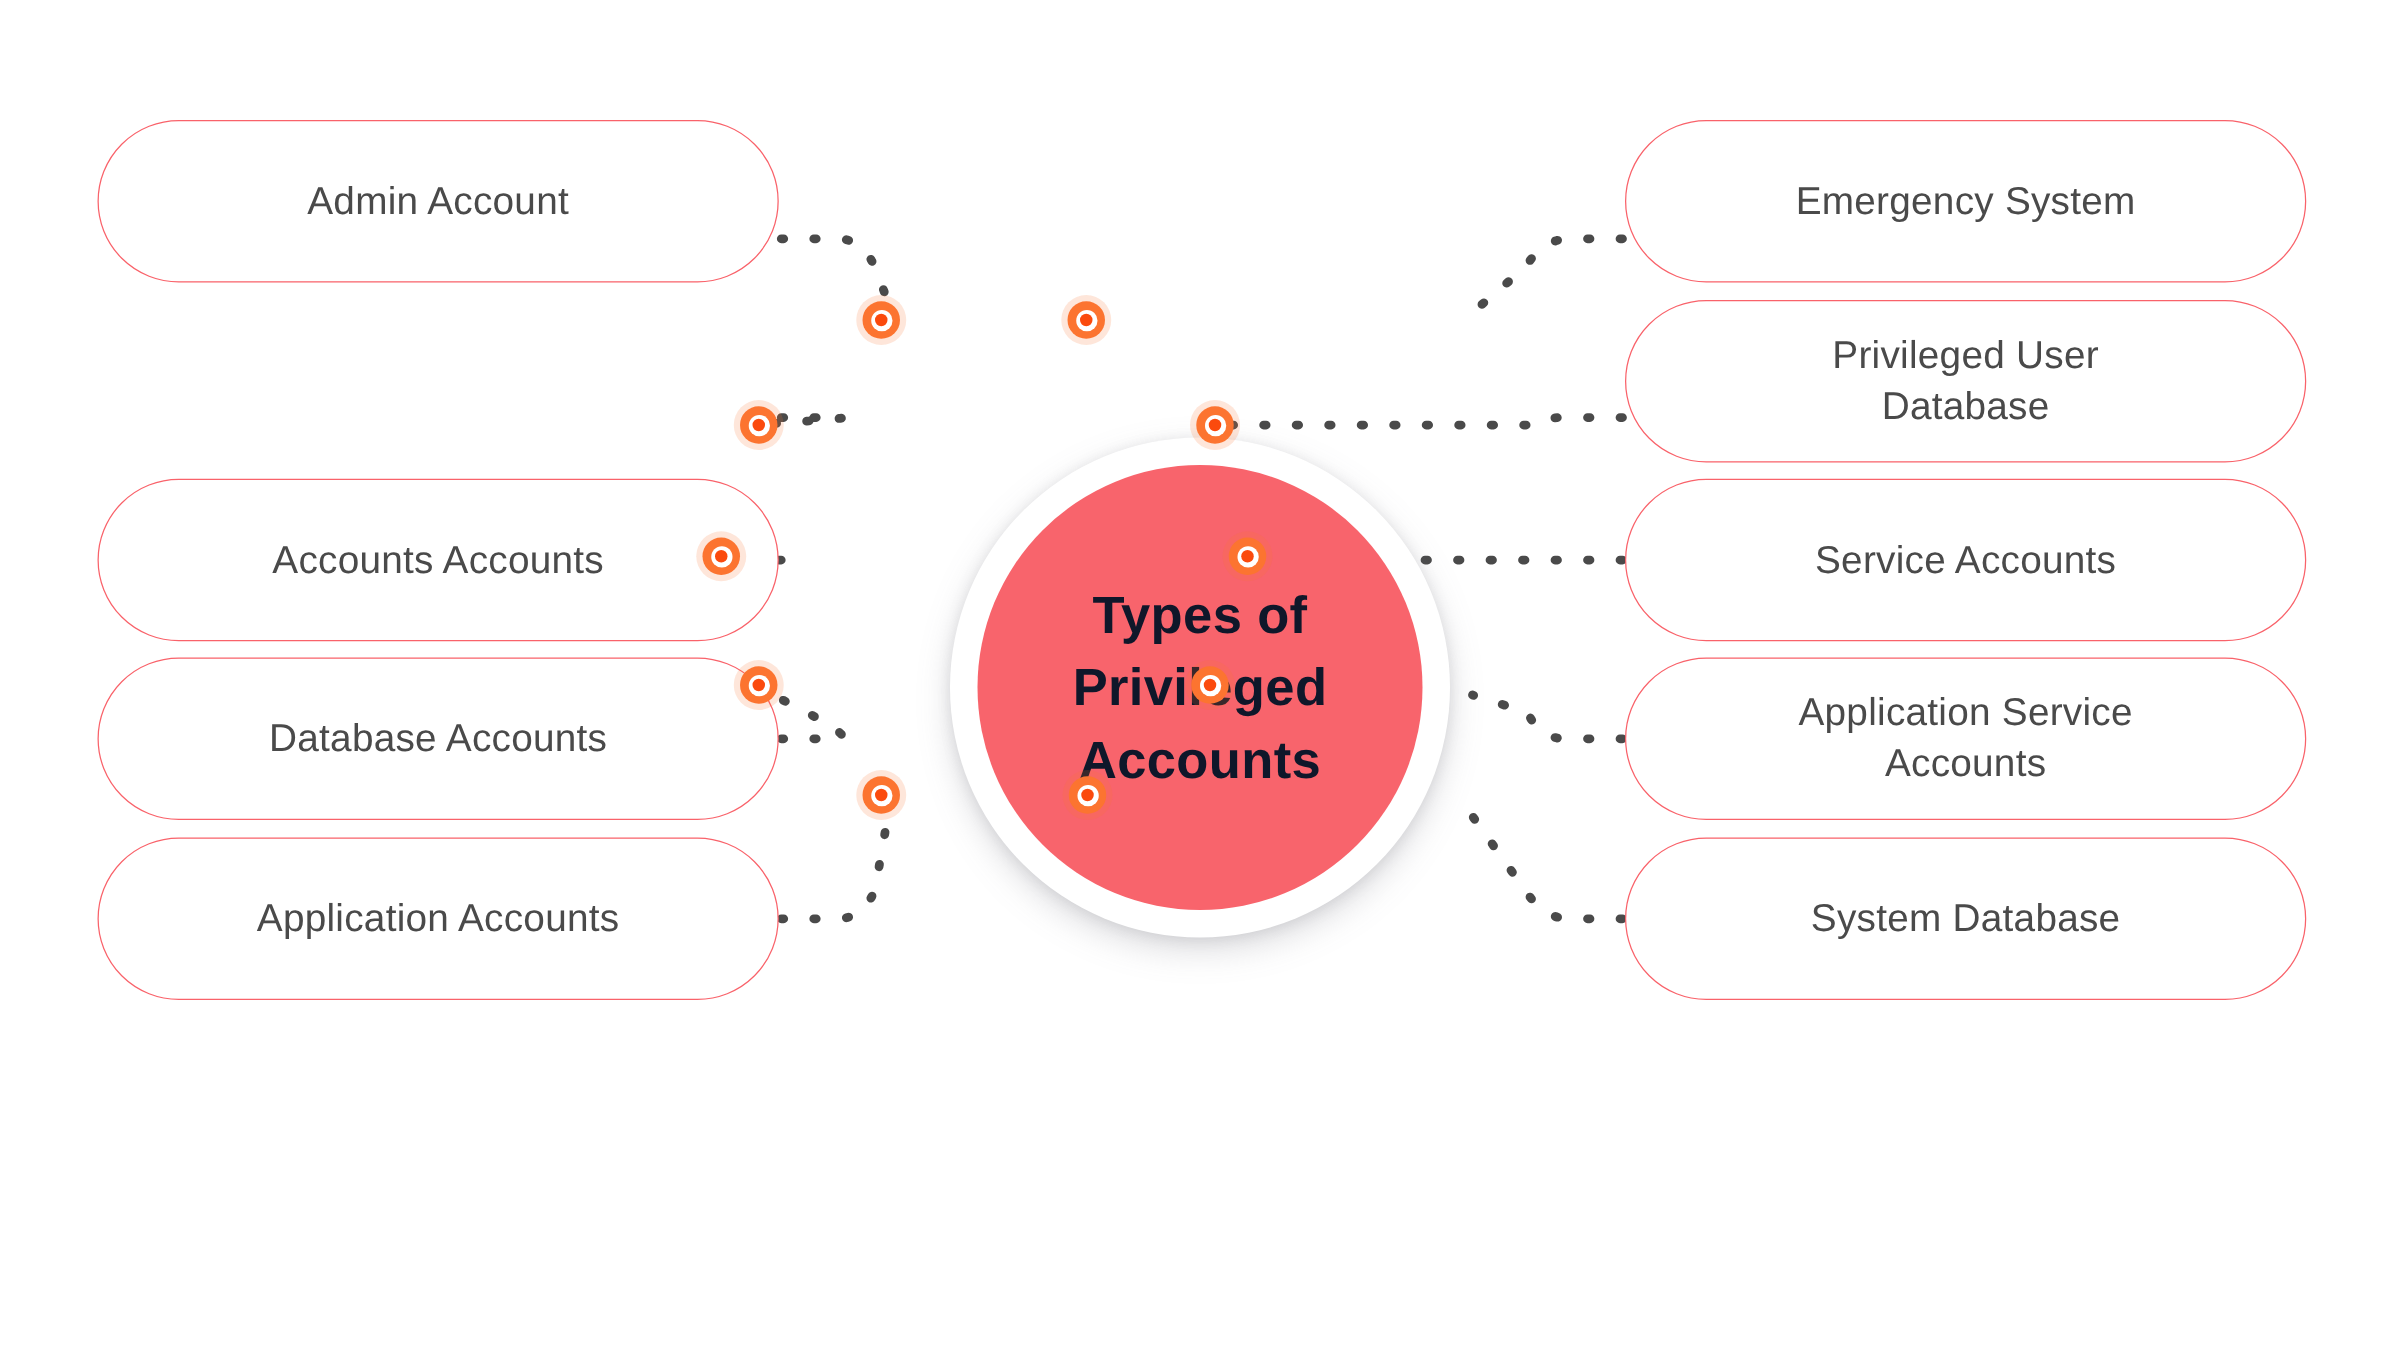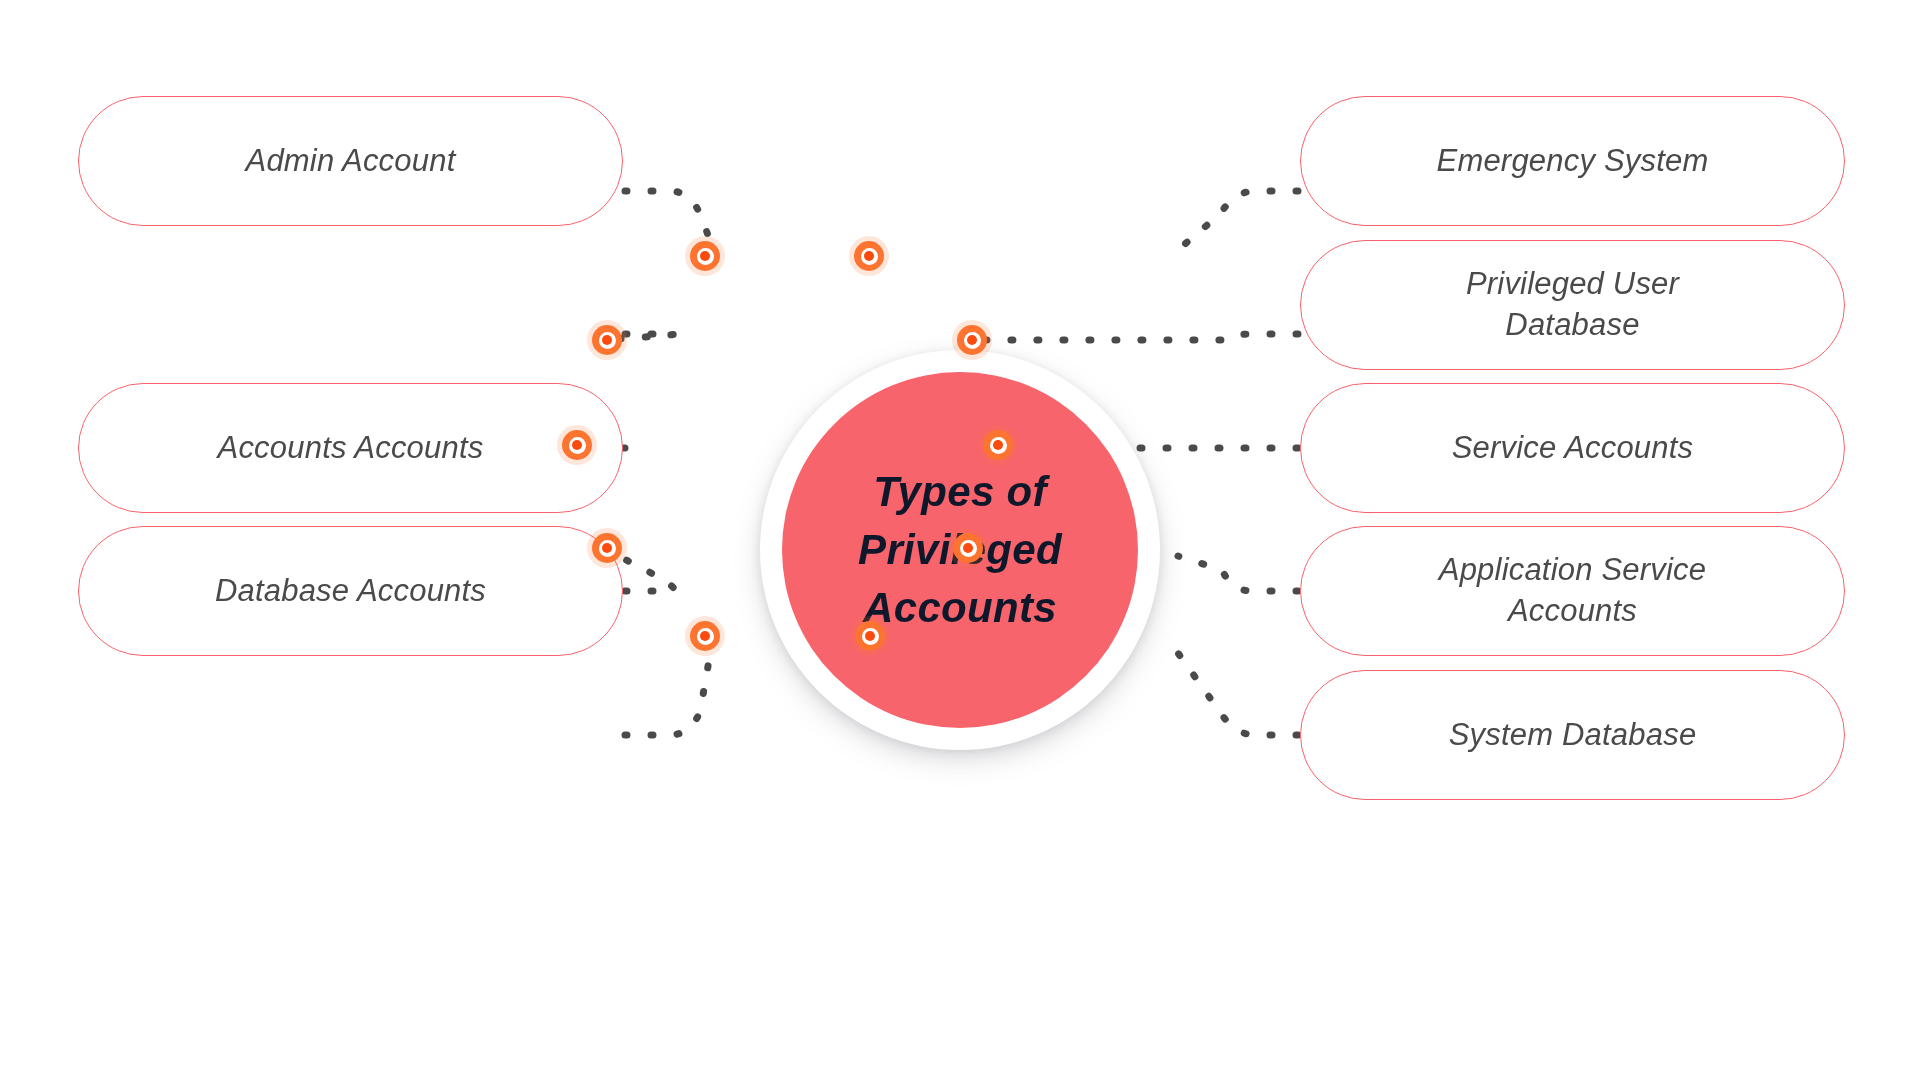--- a/index.html
+++ b/index.html
@@ -12,21 +12,20 @@
     height: 1080px;
     font-family: "Liberation Sans", sans-serif;
     overflow: hidden;
   }
 
   #stage {
     position: relative;
     width: 1524px;
     height: 1080px;
     background: #ffffff;
-    font-style: italic;
   }
 
   
   #connectors {
     position: absolute;
     left: 0;
     top: 0;
     width: 1920px;
     height: 1080px;
     pointer-events: none;
@@ -145,20 +144,23 @@
   </svg>
 
   <div class="pill left" style="top:96px;height:130px">
     <span class="pill-label">Admin Account</span>
   </div>
   <div class="pill left" style="top:383px;height:130px">
     <span class="pill-label">Accounts Accounts</span>
   </div>
   <div class="pill left" style="top:526px;height:130px">
     <span class="pill-label">Database Accounts</span>
+  </div>
+  <div class="pill left" style="top:670px;height:130px">
+    <span class="pill-label">Application Accounts</span>
   </div>
 
   <div class="pill right" style="top:96px;height:130px">
     <span class="pill-label">Emergency System</span>
   </div>
   <div class="pill right" style="top:240px;height:130px">
     <span class="pill-label">Privileged User
 Database</span>
   </div>
   <div class="pill right" style="top:383px;height:130px">

